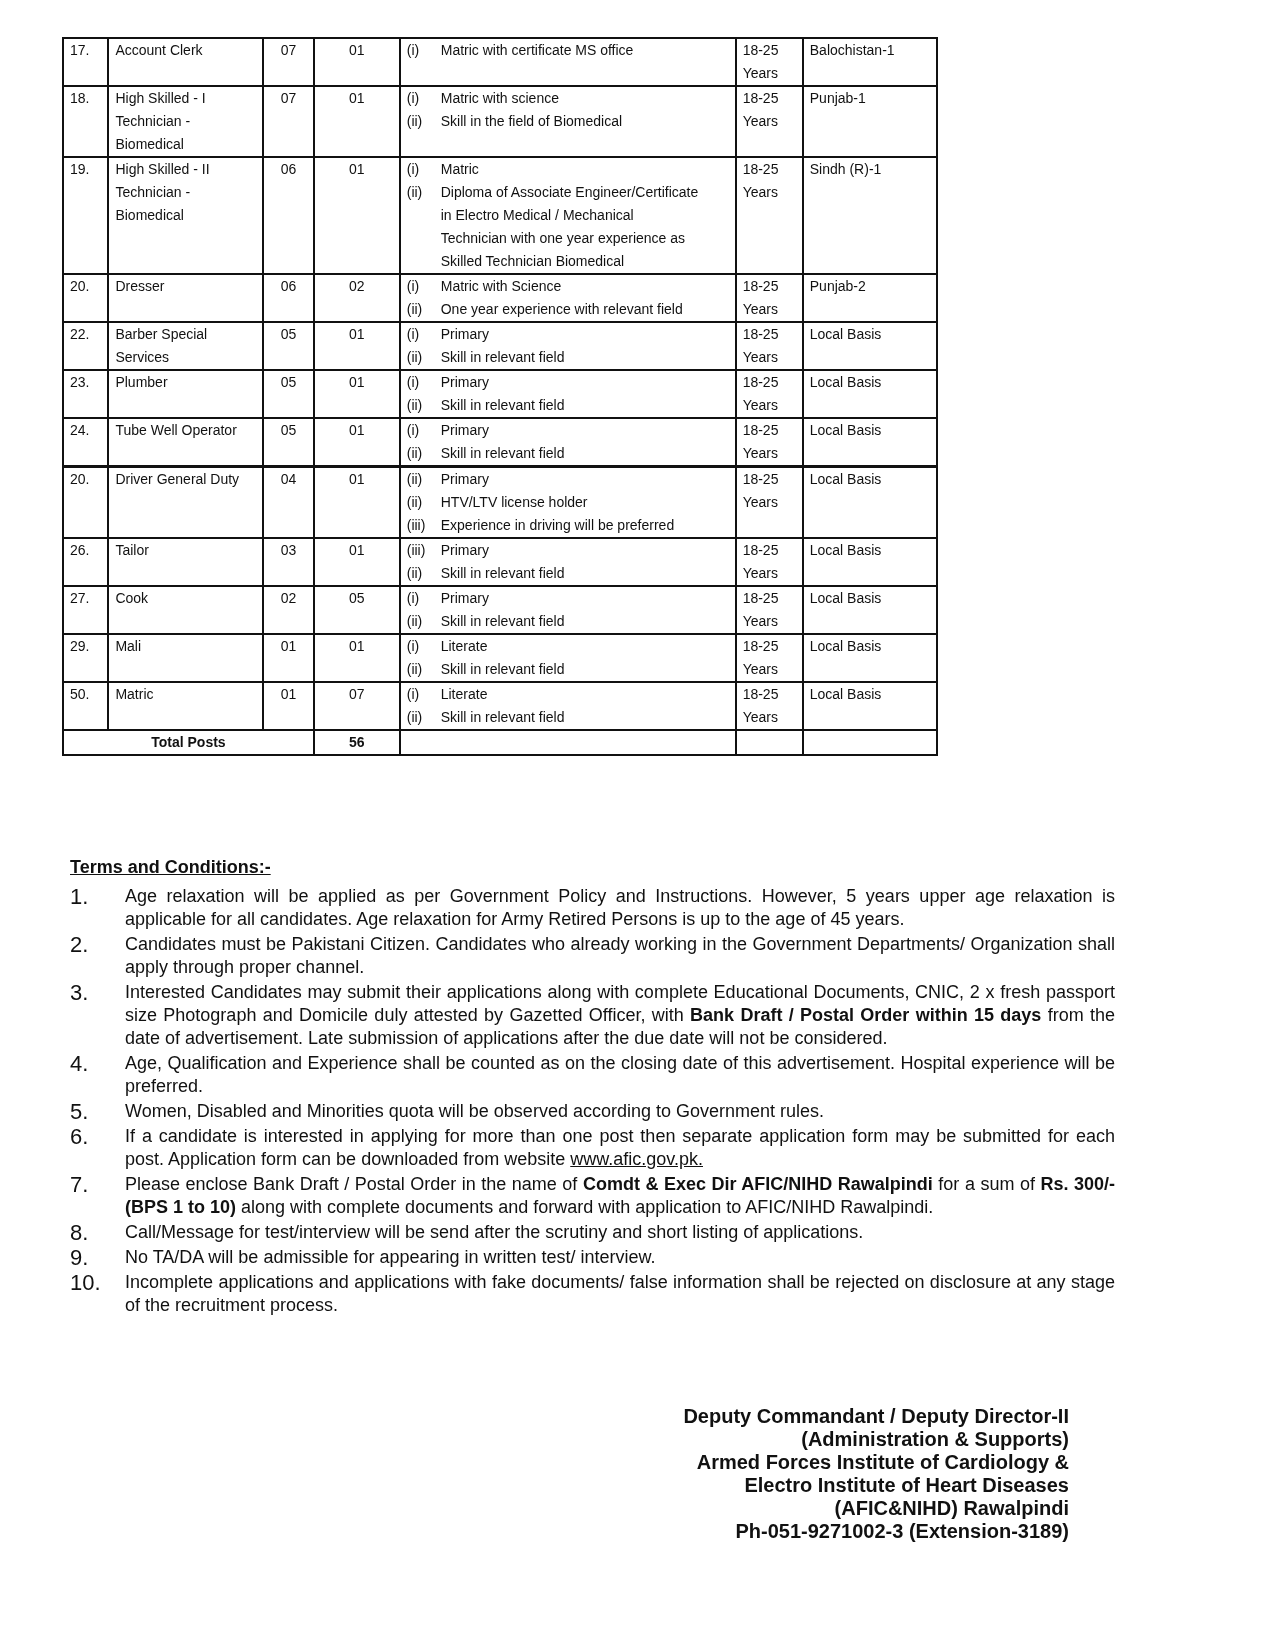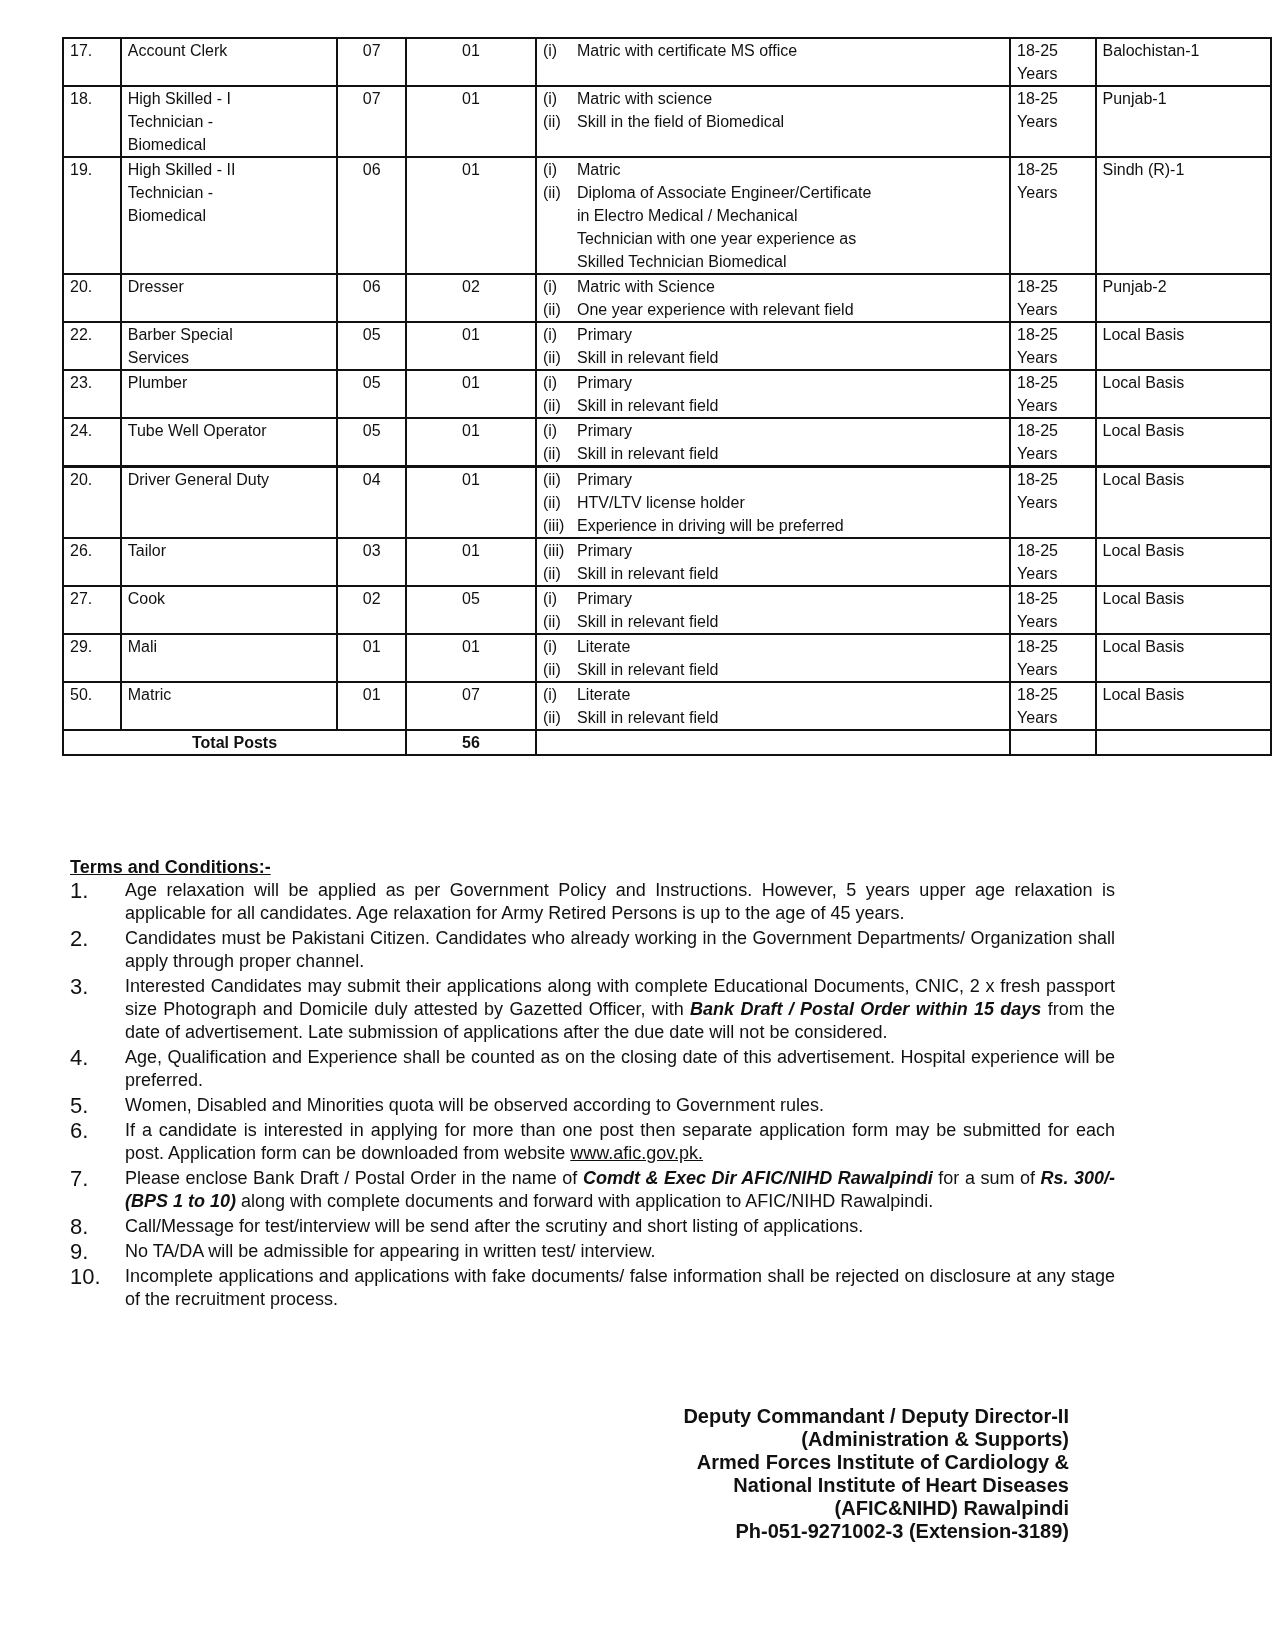--- a/index.html
+++ b/index.html
@@ -1,35 +1,35 @@
 <!DOCTYPE html>
 <html><head>
 <meta charset="utf-8">
 <style>
   html, body { margin: 0; padding: 0; background: #ffffff; }
   body { width: 1275px; height: 1650px; position: relative; color: #111; font-family: "Liberation Sans", sans-serif; overflow: hidden; }
 
-  table.posts { position: absolute; left: 62px; top: 37px; width: 1210px; border-collapse: collapse; font-size: 16px; line-height: 23px; }
+  table.posts { position: absolute; left: 62px; top: 37px; width: 876px; border-collapse: collapse; font-size: 14px; line-height: 23px; }
   table.posts td { border: 2px solid #111; vertical-align: top; padding: 0 6px 0 6px; }
   col.c-sn { width: 52px; } col.c-name { width: 195px; } col.c-bps { width: 62px; }
   col.c-num { width: 117px; } col.c-qual { width: 427px; } col.c-age { width: 77px; } col.c-quota { width: 158px; }
   td.sn { padding-left: 8px; }
   td.center { text-align: center; margin-top: 15px; }
   .ql { display: flex; }
   .ql .rn { width: 34px; flex: 0 0 34px; }
   .ql .qt { flex: 1; }
   tr.thick-top td { border-top-width: 3px; }
   tr.total td { font-weight: bold; }
 
   .terms { position: absolute; left: 70px; top: 856px; width: 1045px; font-family: "Liberation Sans Narrow", "Liberation Sans", sans-serif; font-size: 18px; line-height: 23px; }
-  .terms-title { font-weight: bold; text-decoration: underline; }
+  .terms-title { font-weight: bold; text-decoration: underline; margin-bottom: 6px; }
   .term { display: flex; margin-bottom: 2px; }
   .term .tn { width: 55px; flex: 0 0 55px; font-size: 22px; line-height: 23px; }
   .term .tt { flex: 1; text-align: justify; }
-  .term .tt b { font-weight: bold; font-style: italic; }
+  .term .tt b { font-weight: bold; }
   .term .tt .link { text-decoration: underline; }
 
   .signature { position: absolute; right: 206px; top: 1405px; text-align: right; font-weight: bold; font-size: 20px; line-height: 23px; }
 </style>
 </head>
 <body>
 
 <table class="posts">
   <colgroup>
     <col class="c-sn">
@@ -389,16 +389,16 @@
         <span class="tn">10.</span>
         <span class="tt"><span>Incomplete applications and applications with fake documents/ false information shall be rejected on disclosure at any stage of the recruitment process.</span></span>
       </div>
     </div>
 </div>
 
 <div class="signature" id="signature">
     <div>Deputy Commandant / Deputy Director-II</div>
     <div>(Administration &amp; Supports)</div>
     <div>Armed Forces Institute of Cardiology &amp;</div>
-    <div>National Institute of Heart Diseases</div>
+    <div>Electro Institute of Heart Diseases</div>
     <div>(AFIC&amp;NIHD) Rawalpindi</div>
     <div>Ph-051-9271002-3 (Extension-3189)</div>
   </div>
 
 </body></html>

